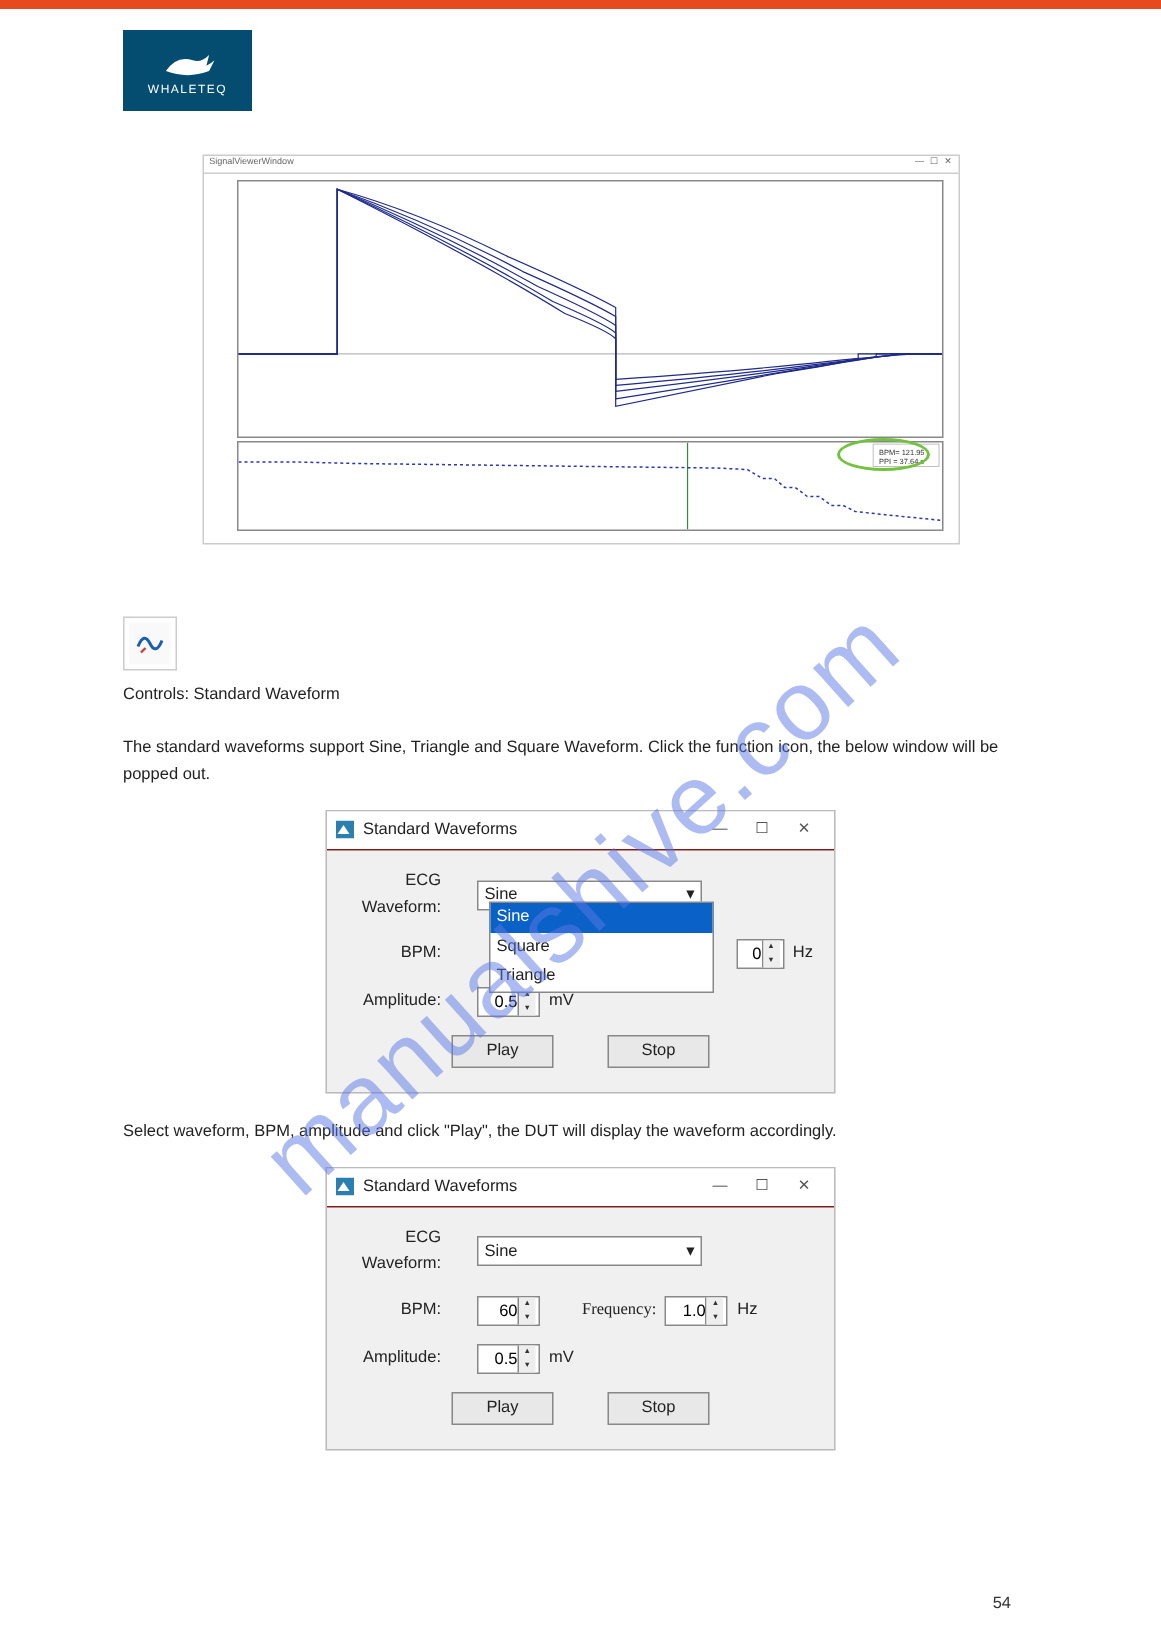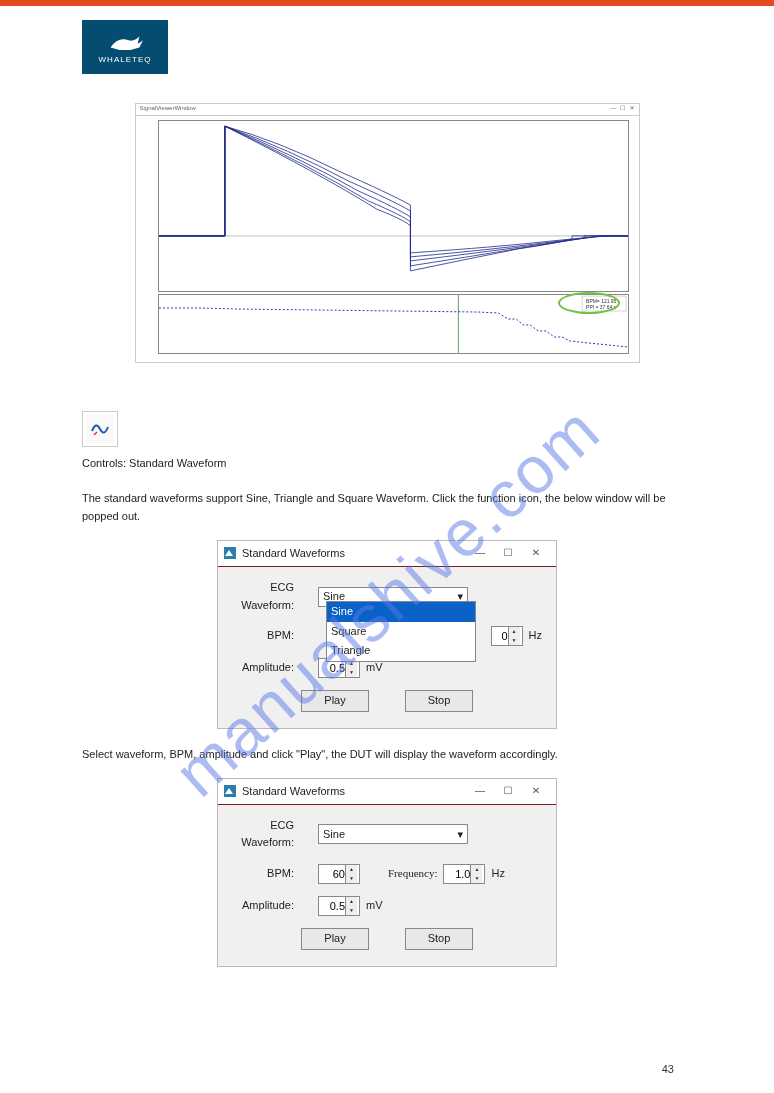--- a/index.html
+++ b/index.html
@@ -230,13 +230,13 @@
       <div class="button-row">
         <div class="btn">Play</div>
         <div class="btn">Stop</div>
       </div>
     </div>
   </div>
 
 </div>
 
 <div class="watermark">manualshive.com</div>
-<div class="page-num">43</div>
+<div class="page-num">54</div>
 
 </body></html>

